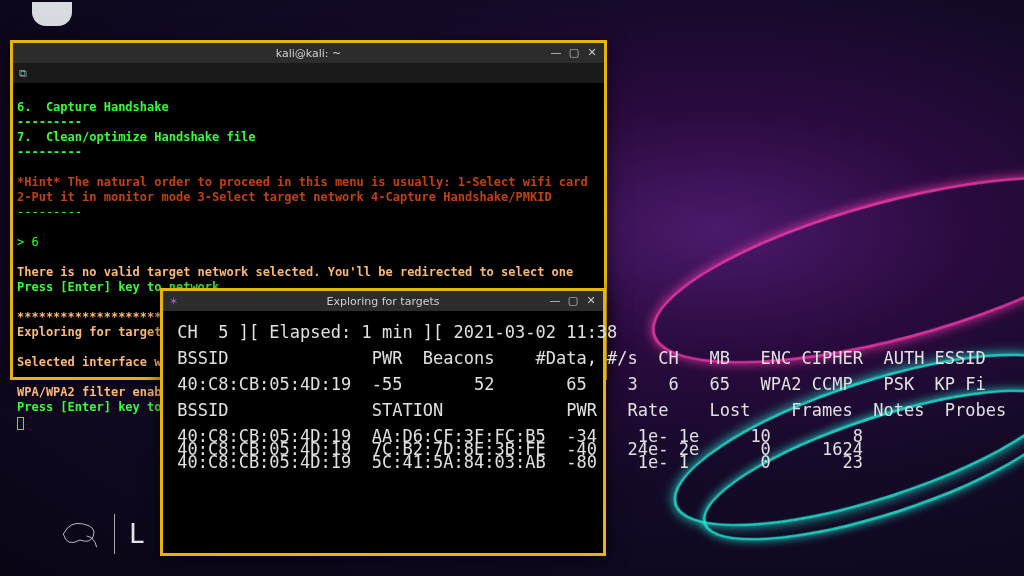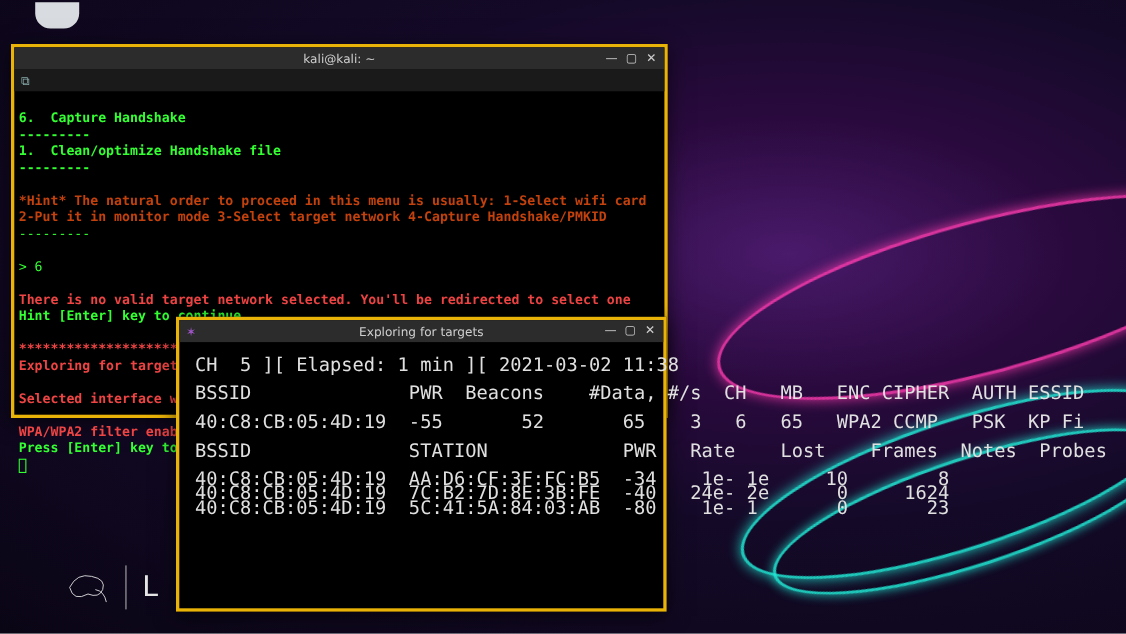--- a/index.html
+++ b/index.html
@@ -60,21 +60,21 @@
       height:20px; background:#1a1a1a; display:flex; align-items:center;
       color:#bdbdbd; font-size:11px; font-family:"DejaVu Sans",sans-serif;
       padding:0 6px; gap:6px;
     }
     .tabbar .addtab{ color:#8aa; }
     .tabbar .tablabel{ flex:1; text-align:center; }
     .termbody { padding:2px 4px; white-space:pre; }
 
     .g  { color:#33ff33; }
     .gb { color:#33ff33; font-weight:bold;text-align:right; }
-    .y  { color:#ef4444; font-weight:bold;}
+    .y  { color:#fdba74; font-weight:bold;}
     .p  { color:#c2410c; font-weight:bold;}
     .w  { color:#e0e0e0; }
     .cursor {
       display:inline-block; width:7px; height:13px;
       border:1px solid #33ff33; vertical-align:bottom;
     }
 
     #win-main { left:10px; top:40px; width:597px; height:340px; }
     #win-targets { left:160px; top:288px; width:446px; height:268px; }
     #win-targets .termbody { font-size:17px; line-height:13px; }
@@ -104,30 +104,30 @@
       <span>▢</span>
       <span>✕</span>
     </div>
   </div>
   <div class="tabbar">
     <span class="addtab">⧉</span>
   </div>
   <div class="termbody">
 <span class="gb">6.  Capture Handshake</span>
 <span class="gb">---------</span>
-<span class="gb">1.  Clean/optimize Handshake file</span>
+<span class="gb">7.  Clean/optimize Handshake file</span>
 <span class="gb">---------</span>
 
 <span class="p" style="white-space:pre-wrap;display:inline-block;width:585px;">*Hint* The natural order to proceed in this menu is usually: 1-Select wifi card 2-Put it in monitor mode 3-Select target network 4-Capture Handshake/PMKID</span>
 <span class="g">---------</span>
 
 <span class="g">&gt; 6</span>
 
 <span class="y">There is no valid target network selected. You'll be redirected to select one</span>
-<span class="gb">Hint [Enter] key to continue...</span>
+<span class="gb">Press [Enter] key to network...</span>
 
 <span class="y">*************************** </span><span class="g">Exploring for targets</span><span class="y"> *****************************</span>
 <span class="y">Exploring for targets option chosen (monitor mode needed)</span>
 
 <span class="y">Selected interface wlan1mo</span>
 
 <span class="y">WPA/WPA2 filter enabled i</span>
 <span class="gb">Press [Enter] key to cont</span>
 <span class="cursor"></span>
   </div>

